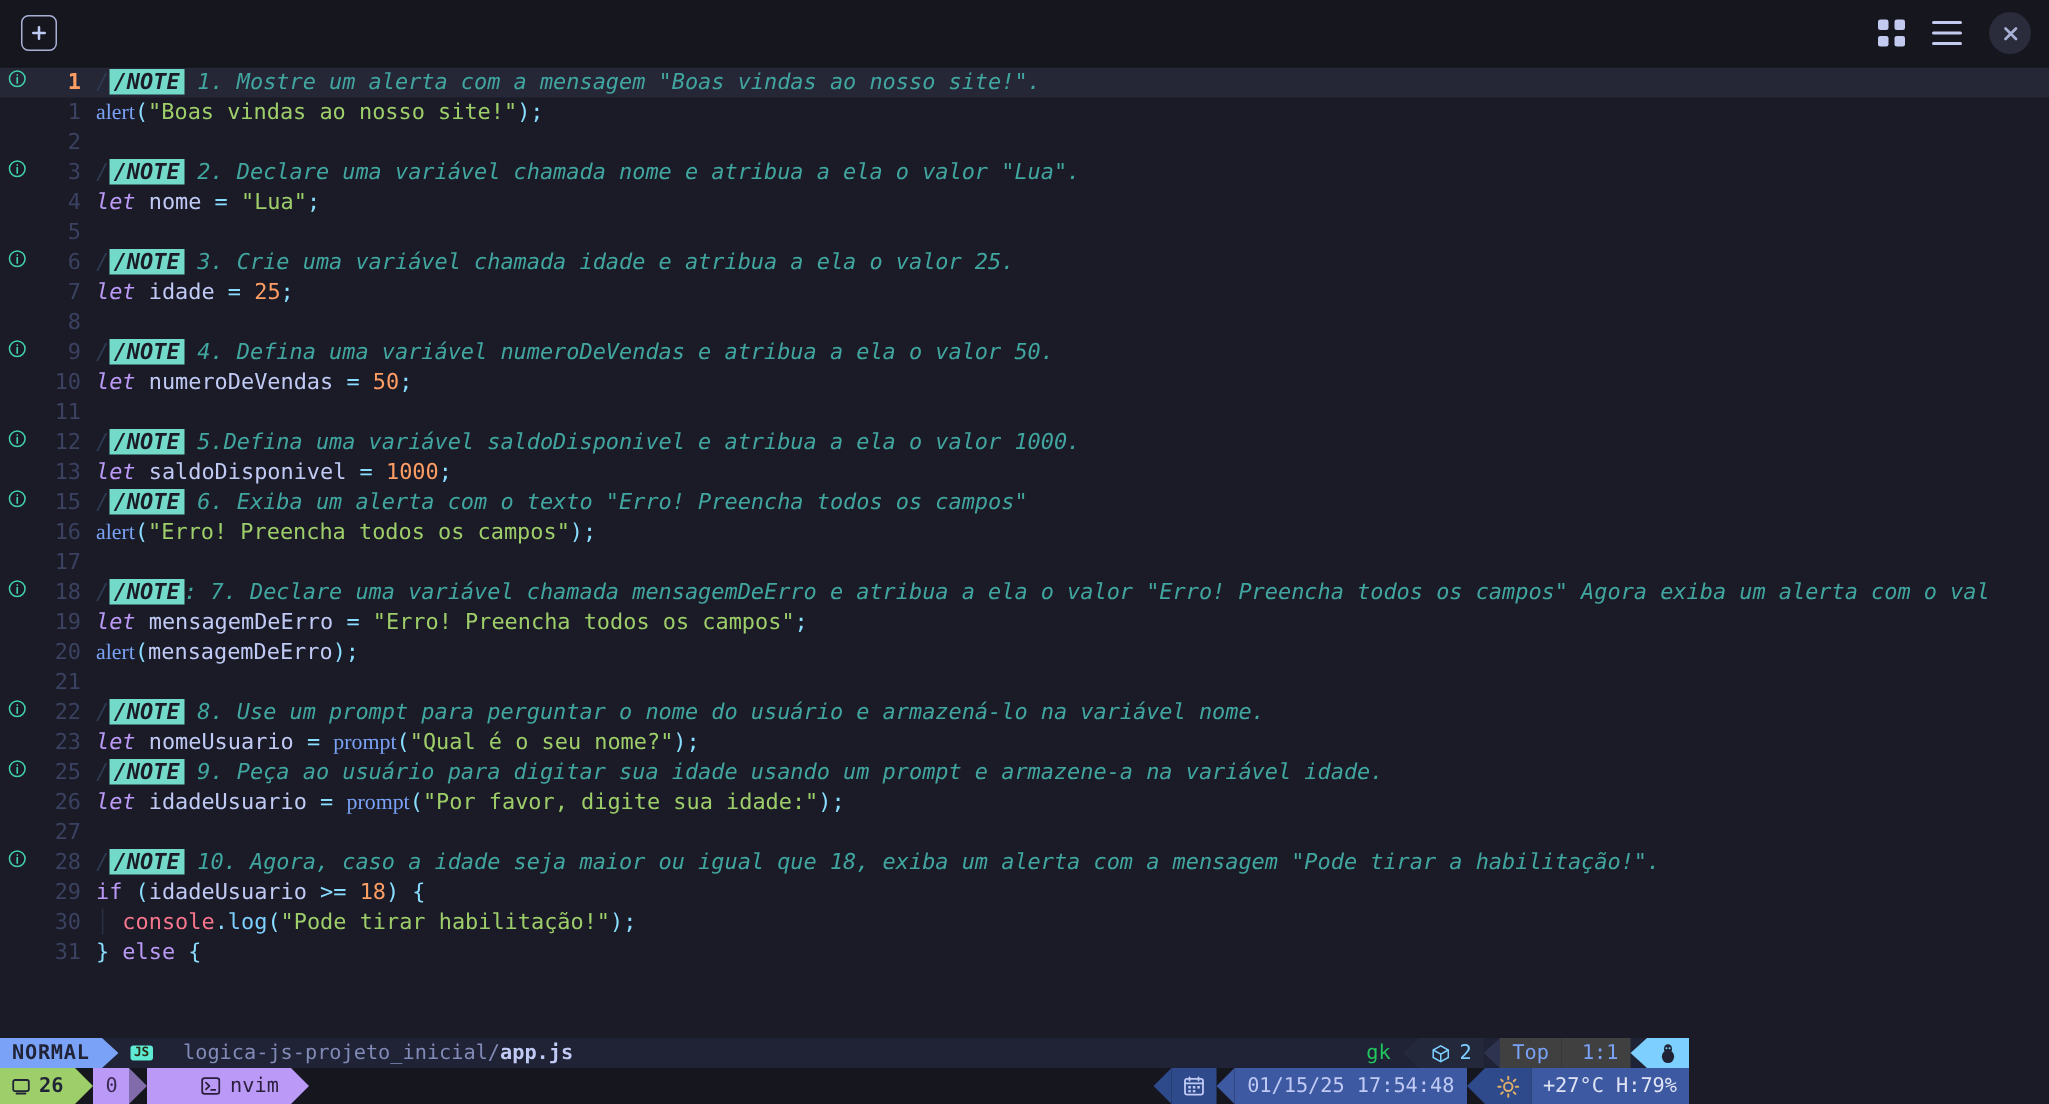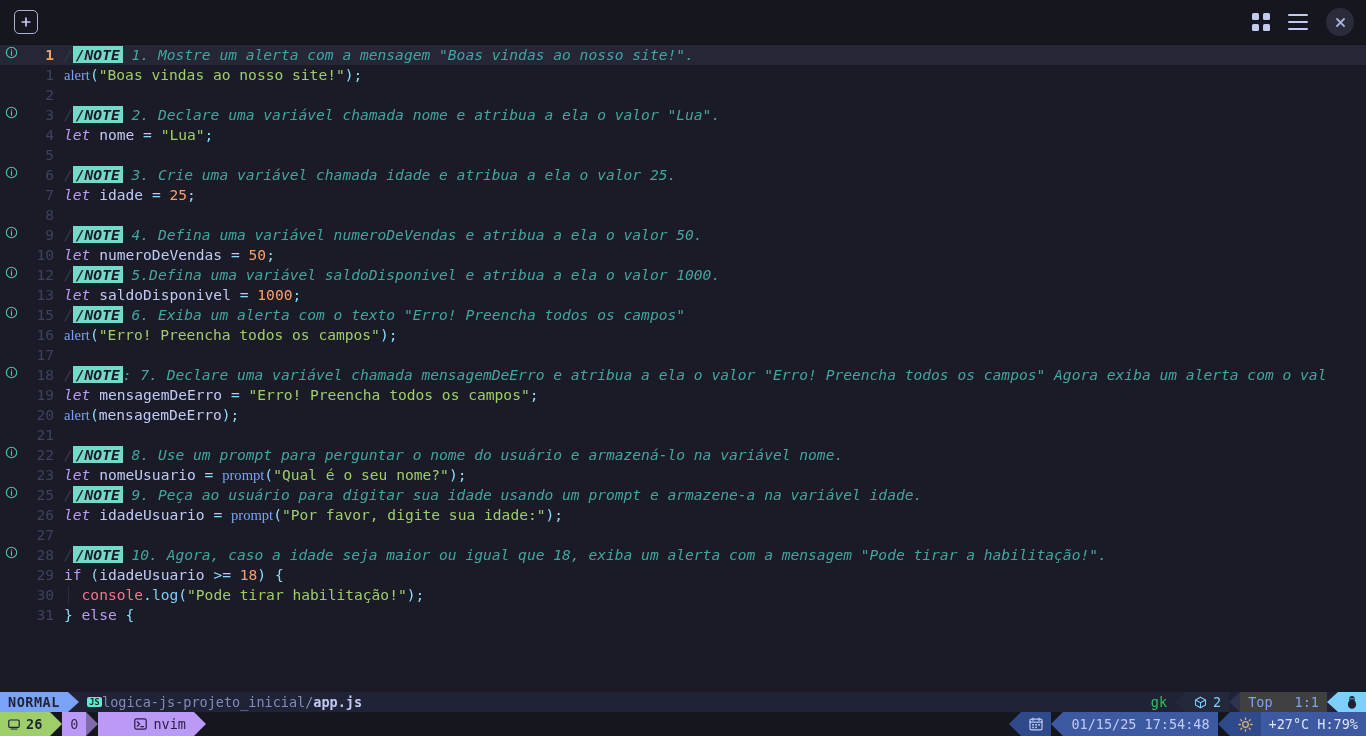--- a/index.html
+++ b/index.html
@@ -121,21 +121,21 @@
   .t-kw      { color: #bb9af7; font-style: italic; }
   .t-kw2     { color: #bb9af7; }
   .t-ident   { color: #c0caf5; }
   .t-num     { color: #ff9e64; }
   .t-op      { color: #89ddff; }
   .t-prop    { color: #7dcfff; }
   .t-obj     { color: #f7768e; }
   .t-guide   { color: #292e42; }
 
   
-  .statuswrap { position: absolute; left: 0; bottom: 0; width: 1366px; }
+  .statuswrap { position: absolute; left: 0; bottom: 0; width: 1126px; }
   .statusline {
     height: 20px;
     display: flex;
     align-items: stretch;
     font-size: 13.5px;
     background: #1f2335;
     position: relative;
   }
   .statusline.row2 { height: 24px; background: #16161f; }
   .seg {
@@ -147,21 +147,21 @@
   .arrow-r { width: 0; height: 0; border-style: solid; border-width: 10px 0 10px 11px; }
   .arrow-l { width: 0; height: 0; border-style: solid; border-width: 10px 11px 10px 0; }
   .arrow-r24 { width: 0; height: 0; border-style: solid; border-width: 12px 0 12px 12px; }
   .arrow-l24 { width: 0; height: 0; border-style: solid; border-width: 12px 12px 12px 0; }
 
   .seg-mode { background: #7aa2f7; color: #1f2335; font-weight: 600; letter-spacing: .5px; }
   .seg-file { background: #1f2335; color: #828bb8; }
   .seg-file b { color: #c0caf5; }
   .js-badge {
     background: #5eead4; color: #2b2b12; font-size: 8.5px; font-weight: bold;
-    border-radius: 2px; padding: 1px 2.5px; margin-right: 0; line-height: 1;
+    border-radius: 2px; padding: 1px 2.5px; margin-right: 20px; line-height: 1;
   }
   .seg-gk { background: #1f2335; color: #22c55e; text-align: right; }
   .seg-git { background: #24283b; color: #7dcfff; }
   .seg-pos { background: #404040; color: #7aa2f7; }
   .seg-os { background: #7dcfff; color: #1f2335; }
 
   .seg-lines { background: #9ece6a; color: #1f2335; font-weight: bold; }
   .seg-zero  { background: #bb9af7; color: #3a2a52; }
   .seg-proc  { background: #bb9af7; color: #2a1f3d; padding-left: 36px; }
   .seg-date  { background: #3d59a1; color: #c0caf5; }
@@ -223,20 +223,21 @@
             <circle cx="7" cy="7" r="5.6" fill="none" stroke="#41d0ac" stroke-width="1.1"></circle>
             <path d="M7 4.1 V4.3 M7 6.1 V10" stroke="#41d0ac" stroke-width="1.2" stroke-linecap="round"></path>
           </svg></span><span class="lnum">6</span><span class="code-text"><span class="t-note-slash">/</span><span class="t-note-badge">/NOTE</span><span class="t-comment"> 3. Crie uma variável chamada idade e atribua a ela o valor 25.</span></span></div>
       <div class="code-line"><span class="sign"></span><span class="lnum">7</span><span class="code-text"><span class="t-kw">let</span><span class="t-ident"> idade </span><span class="t-op">=</span><span class="t-ident"> </span><span class="t-num">25</span><span class="t-punct">;</span></span></div>
       <div class="code-line"><span class="sign"></span><span class="lnum">8</span><span class="code-text"></span></div>
       <div class="code-line"><span class="sign"><svg width="13" height="13" viewBox="0 0 14 14">
             <circle cx="7" cy="7" r="5.6" fill="none" stroke="#41d0ac" stroke-width="1.1"></circle>
             <path d="M7 4.1 V4.3 M7 6.1 V10" stroke="#41d0ac" stroke-width="1.2" stroke-linecap="round"></path>
           </svg></span><span class="lnum">9</span><span class="code-text"><span class="t-note-slash">/</span><span class="t-note-badge">/NOTE</span><span class="t-comment"> 4. Defina uma variável numeroDeVendas e atribua a ela o valor 50.</span></span></div>
       <div class="code-line"><span class="sign"></span><span class="lnum">10</span><span class="code-text"><span class="t-kw">let</span><span class="t-ident"> numeroDeVendas </span><span class="t-op">=</span><span class="t-ident"> </span><span class="t-num">50</span><span class="t-punct">;</span></span></div>
+      <div class="code-line"><span class="sign"></span><span class="lnum">11</span><span class="code-text"></span></div>
       <div class="code-line"><span class="sign"><svg width="13" height="13" viewBox="0 0 14 14">
             <circle cx="7" cy="7" r="5.6" fill="none" stroke="#41d0ac" stroke-width="1.1"></circle>
             <path d="M7 4.1 V4.3 M7 6.1 V10" stroke="#41d0ac" stroke-width="1.2" stroke-linecap="round"></path>
           </svg></span><span class="lnum">12</span><span class="code-text"><span class="t-note-slash">/</span><span class="t-note-badge">/NOTE</span><span class="t-comment"> 5.Defina uma variável saldoDisponivel e atribua a ela o valor 1000.</span></span></div>
       <div class="code-line"><span class="sign"></span><span class="lnum">13</span><span class="code-text"><span class="t-kw">let</span><span class="t-ident"> saldoDisponivel </span><span class="t-op">=</span><span class="t-ident"> </span><span class="t-num">1000</span><span class="t-punct">;</span></span></div>
       <div class="code-line"><span class="sign"><svg width="13" height="13" viewBox="0 0 14 14">
             <circle cx="7" cy="7" r="5.6" fill="none" stroke="#41d0ac" stroke-width="1.1"></circle>
             <path d="M7 4.1 V4.3 M7 6.1 V10" stroke="#41d0ac" stroke-width="1.2" stroke-linecap="round"></path>
           </svg></span><span class="lnum">15</span><span class="code-text"><span class="t-note-slash">/</span><span class="t-note-badge">/NOTE</span><span class="t-comment"> 6. Exiba um alerta com o texto "Erro! Preencha todos os campos"</span></span></div>
       <div class="code-line"><span class="sign"></span><span class="lnum">16</span><span class="code-text"><span class="t-fn">alert</span><span class="t-punct">(</span><span class="t-str">"Erro! Preencha todos os campos"</span><span class="t-punct">);</span></span></div>

